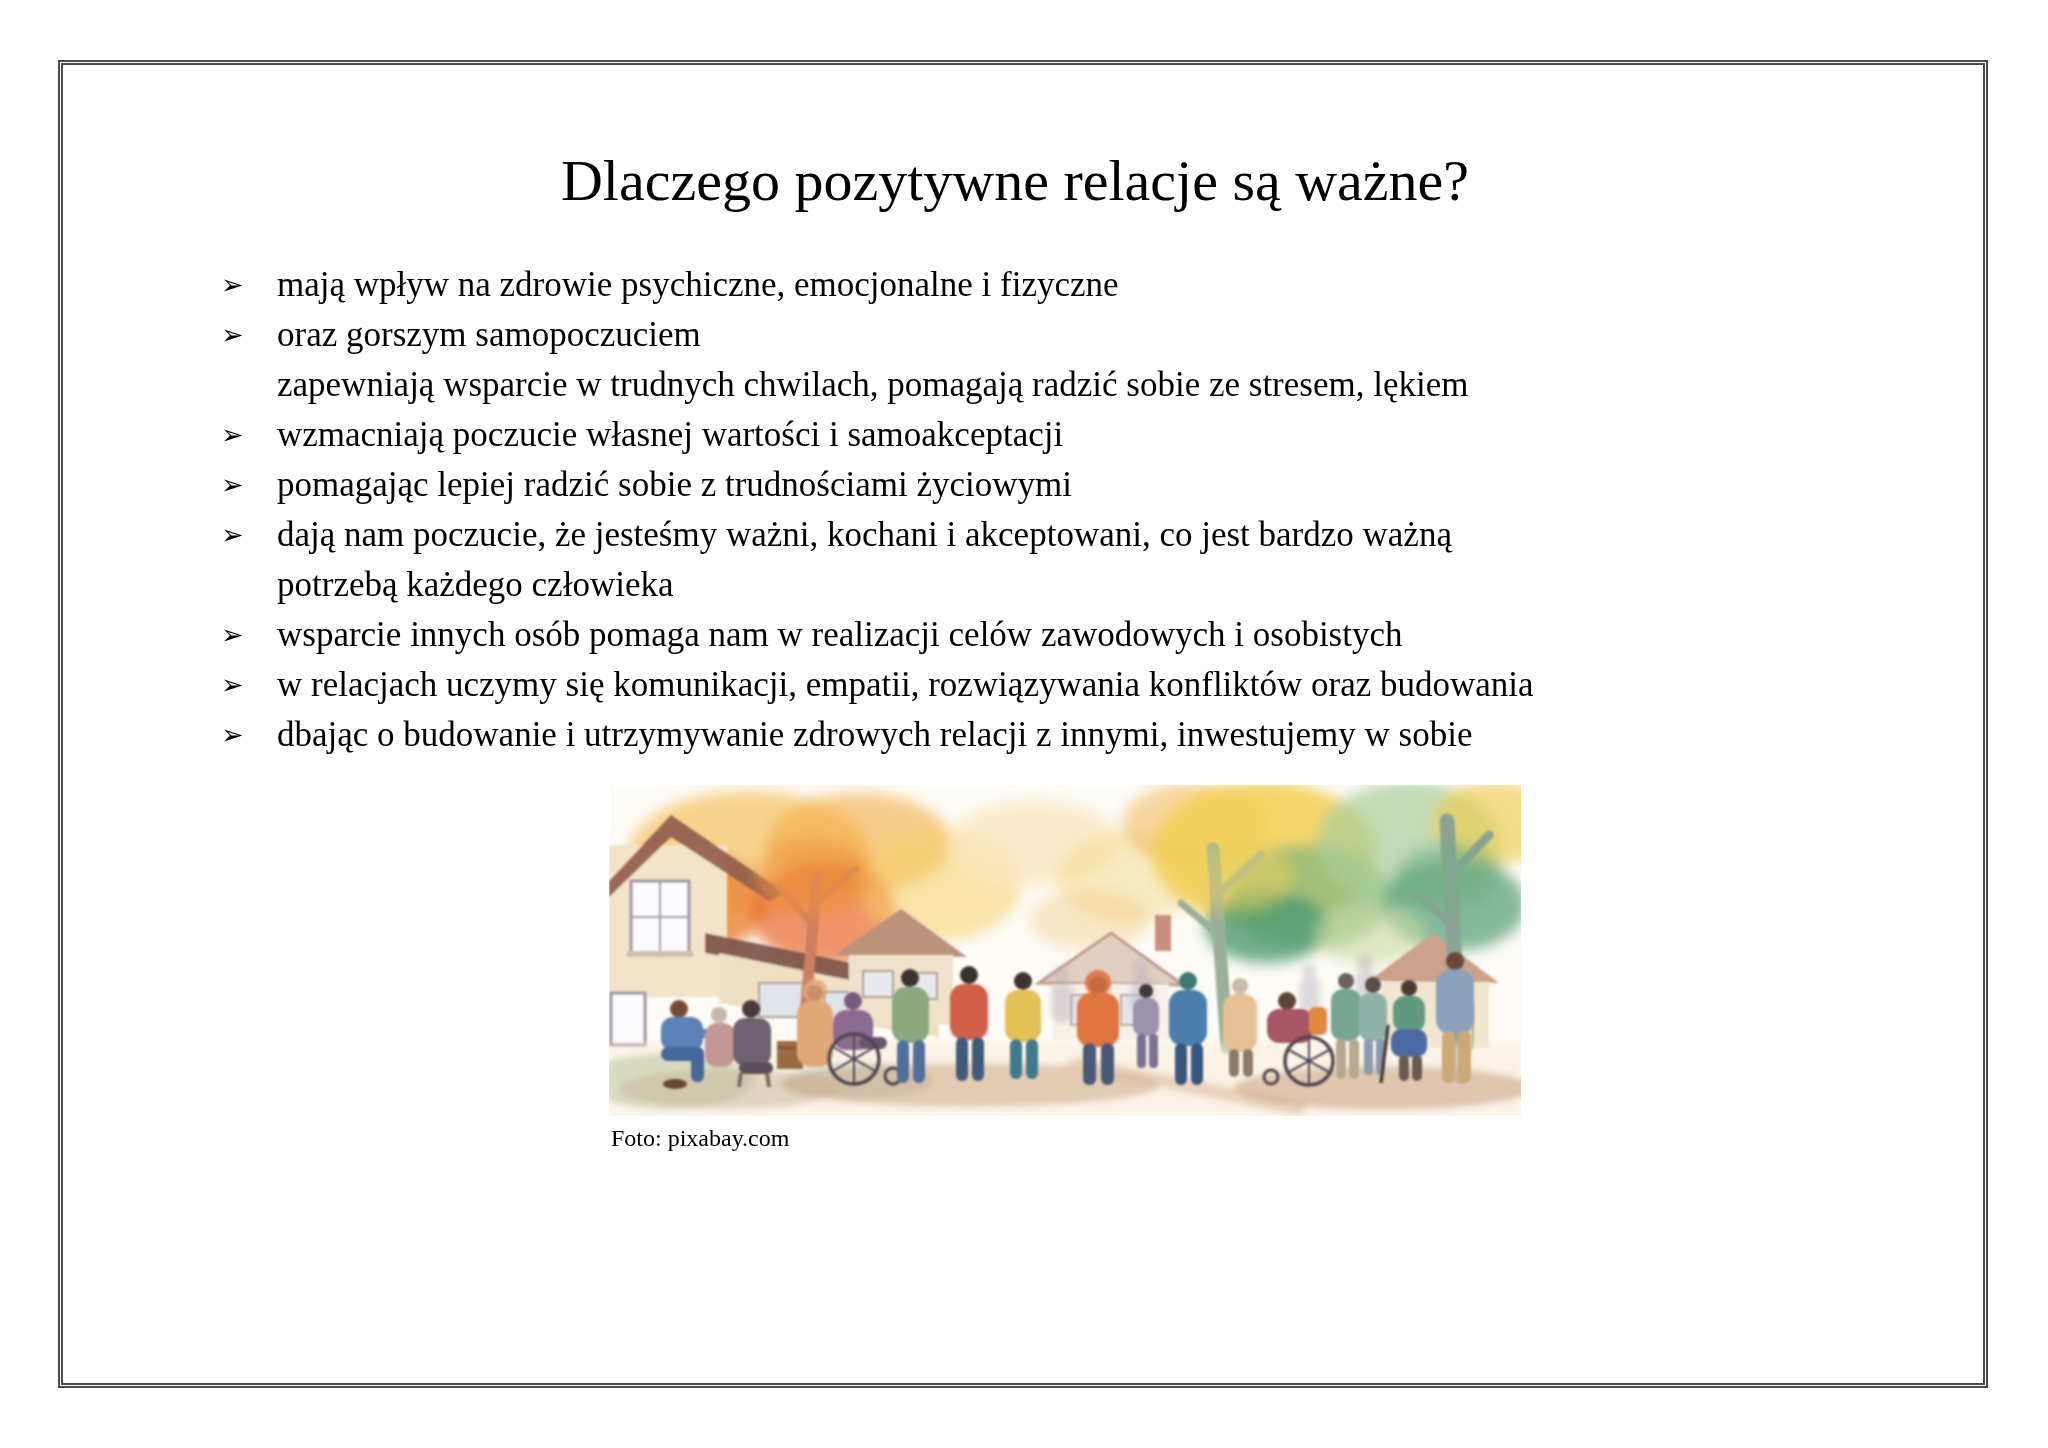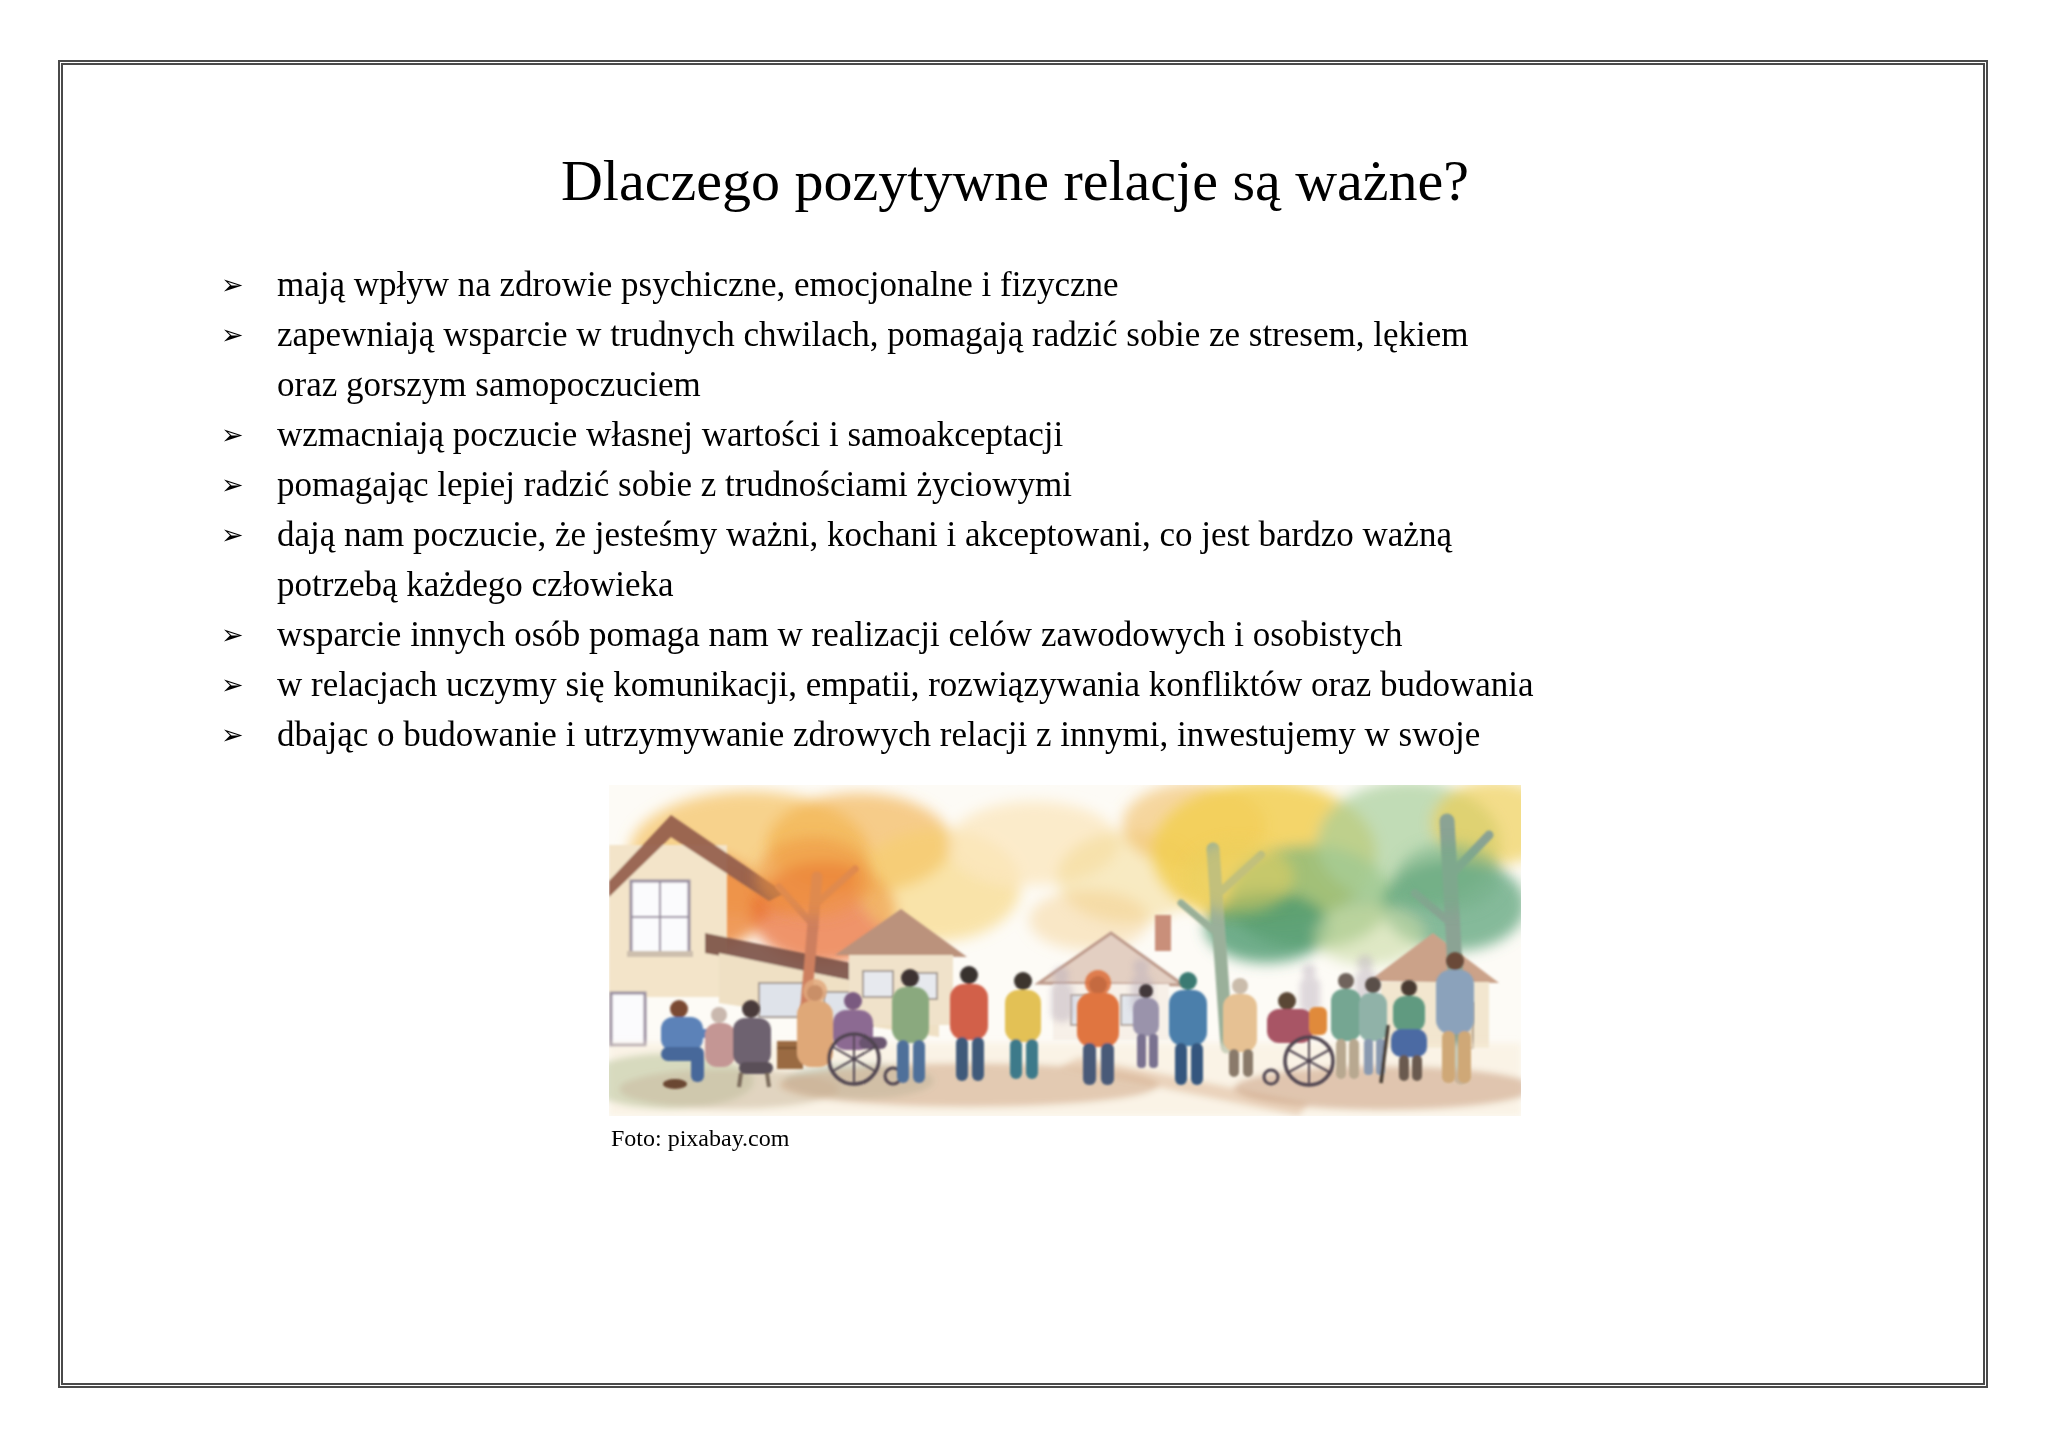--- a/index.html
+++ b/index.html
@@ -43,22 +43,22 @@
   <h1 class="slide-title">Dlaczego pozytywne relacje są ważne?</h1>
 
   <ul class="bullet-list">
     <li>
       <span class="bullet-arrow">➢</span>
       <span class="bullet-line">mają wpływ na zdrowie psychiczne, emocjonalne i fizyczne</span>
 
     </li>
     <li>
       <span class="bullet-arrow">➢</span>
+      <span class="bullet-line">oraz gorszym samopoczuciem</span>
       <span class="bullet-line">zapewniają wsparcie w trudnych chwilach, pomagają radzić sobie ze stresem, lękiem</span>
-      <span class="bullet-line">oraz gorszym samopoczuciem</span>
     </li>
     <li>
       <span class="bullet-arrow">➢</span>
       <span class="bullet-line">wzmacniają poczucie własnej wartości i samoakceptacji</span>
 
     </li>
     <li>
       <span class="bullet-arrow">➢</span>
       <span class="bullet-line">pomagając lepiej radzić sobie z trudnościami życiowymi</span>
 
@@ -72,21 +72,21 @@
       <span class="bullet-arrow">➢</span>
       <span class="bullet-line">wsparcie innych osób pomaga nam w realizacji celów zawodowych i osobistych</span>
 
     </li>
     <li>
       <span class="bullet-arrow">➢</span>
       <span class="bullet-line">w relacjach uczymy się komunikacji, empatii, rozwiązywania konfliktów oraz budowania</span>
     </li>
     <li>
       <span class="bullet-arrow">➢</span>
-      <span class="bullet-line">dbając o budowanie i utrzymywanie zdrowych relacji z innymi, inwestujemy w swoje</span>
+      <span class="bullet-line">dbając o budowanie i utrzymywanie zdrowych relacji z innymi, inwestujemy w sobie</span>
     </li>
   </ul>
 
   <figure class="scene">
     <svg viewBox="0 0 912 331" xmlns="http://www.w3.org/2000/svg">
       <defs>
         <filter id="wash" x="-40%" y="-40%" width="180%" height="180%">
             <feGaussianBlur stdDeviation="7"></feGaussianBlur>
           </filter>
         <filter id="soft" x="-40%" y="-40%" width="180%" height="180%">

